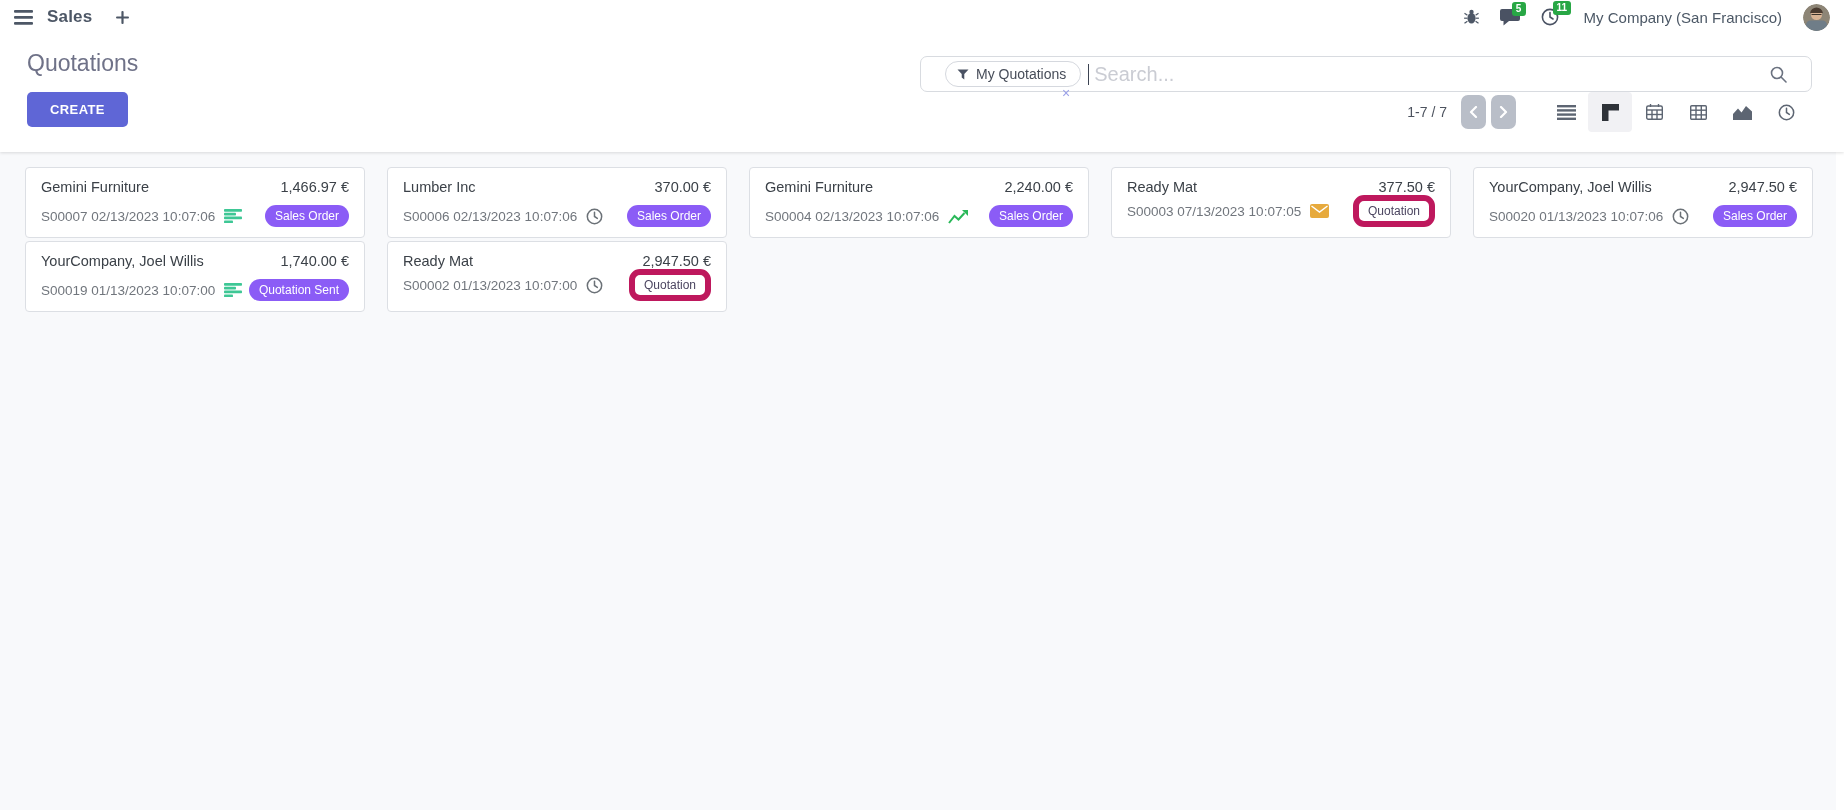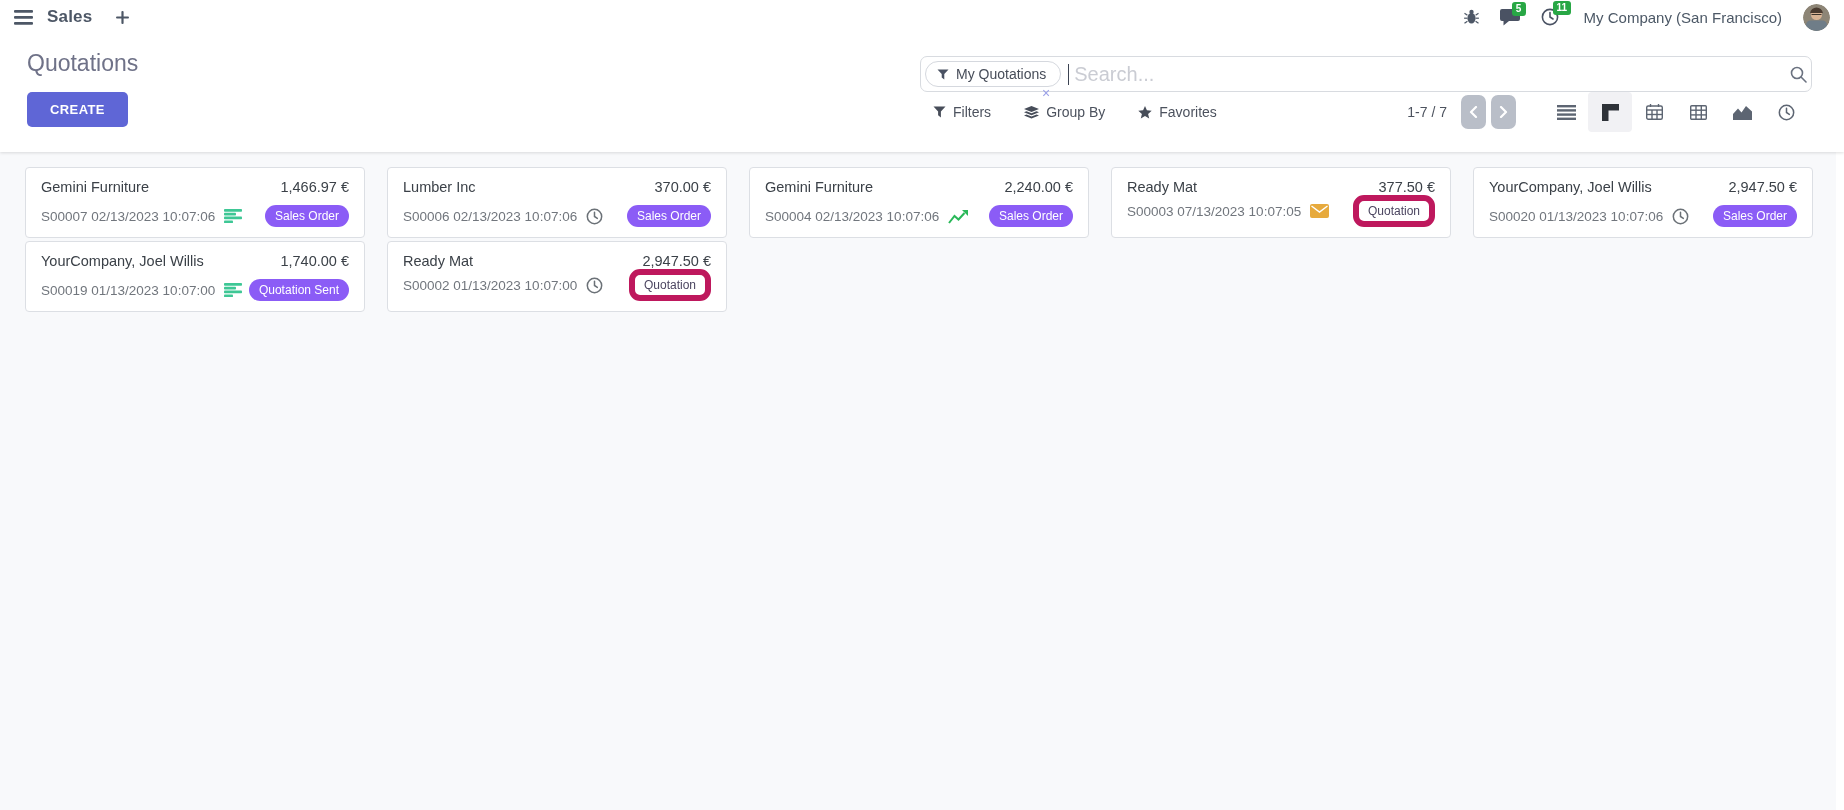--- a/index.html
+++ b/index.html
@@ -46,21 +46,21 @@
     position:absolute; left:27px; top:58px;
     background:#5f66d6; color:#ffffff; border:none; border-radius:5px;
     font-size:13px; font-weight:bold; letter-spacing:.4px;
     padding:10px 23px; cursor:pointer; font-family:inherit;
   }
 
   
   .search-bar {
     position:absolute; left:920px; top:22px; width:892px; height:36px;
     border:1px solid #d8dbe0; border-radius:7px; background:#fff;
-    display:flex; align-items:center; padding:0 4px;
+    display:flex; align-items:center; padding:0 24px;
   }
   .facet {
     position:relative; display:flex; align-items:center; gap:7px;
     border:1px solid #d5d8de; border-radius:13px; height:26px; padding:0 14px 0 11px;
     background:#fff; cursor:pointer;
   }
   .facet-label { font-size:14px; color:#474d59; white-space:nowrap; }
   .facet-remove {
     position:absolute; top:24px; right:10px;
     color:#9aa0e8; font-size:14px; line-height:14px; cursor:pointer;
@@ -217,42 +217,20 @@
     <span class="caret"></span>
     <input class="search-input" placeholder="Search..." style="">
     <span class="magnifier">
       <svg width="17" height="17" viewBox="0 0 17 17" fill="none" stroke="#6b7280" stroke-width="1.6">
           <circle cx="7" cy="7" r="5.5"></circle>
           <line x1="11.3" y1="11.3" x2="16" y2="16" stroke-linecap="round"></line>
         </svg>
     </span>
   </div>
 
-  <div class="filter-row">
-    <span class="filter-btn">
-      <svg width="13" height="12" viewBox="0 0 13 12">
-          <path d="M0.5 0.5 h12 l-4.6 5 v6 l-2.8 -2.2 v-3.8 z" fill="#474d59"></path>
-        </svg>
-      <span>Filters</span>
-    </span>
-    <span class="filter-btn">
-      <svg width="15" height="13" viewBox="0 0 15 13" fill="#474d59">
-          <path d="M7.5 0 L15 3 7.5 6 0 3 Z"></path>
-          <path d="M2.5 5.3 L0 6.3 7.5 9.3 15 6.3 12.5 5.3 7.5 7.3 Z"></path>
-          <path d="M2.5 8.6 L0 9.6 7.5 12.6 15 9.6 12.5 8.6 7.5 10.6 Z"></path>
-        </svg>
-      <span>Group By</span>
-    </span>
-    <span class="filter-btn">
-      <svg width="14" height="13" viewBox="0 0 14 13">
-          <path d="M7 0 L8.9 4.3 13.7 4.8 10.1 7.9 11.2 12.6 7 10.1 2.8 12.6 3.9 7.9 0.3 4.8 5.1 4.3 Z" fill="#474d59"></path>
-        </svg>
-      <span>Favorites</span>
-    </span>
-  </div>
 
   <div class="right-controls">
     <span class="pager-text">1-7 / 7</span>
     <button class="pager-btn">
       <svg width="9" height="12" viewBox="0 0 9 12" fill="none" stroke="#ffffff" stroke-width="2.2" stroke-linecap="round" stroke-linejoin="round">
           <path d="M7 1 L2 6 L7 11"></path>
         </svg>
     </button>
     <button class="pager-btn">
       <svg width="9" height="12" viewBox="0 0 9 12" fill="none" stroke="#ffffff" stroke-width="2.2" stroke-linecap="round" stroke-linejoin="round">

